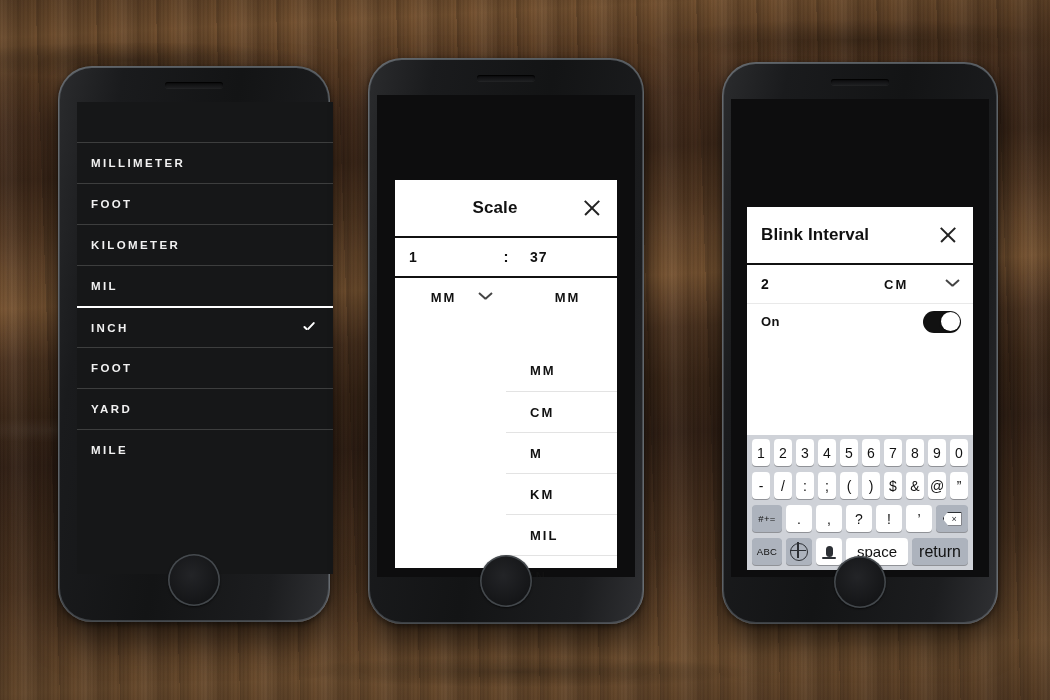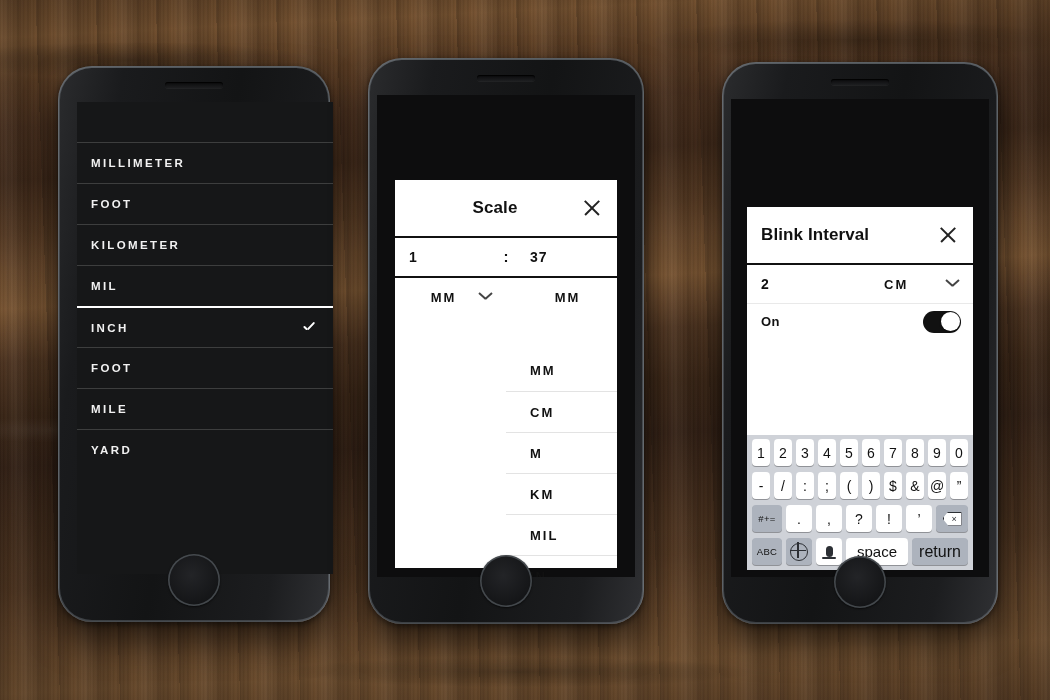--- a/index.html
+++ b/index.html
@@ -180,24 +180,24 @@
           <span class="lbl">MIL</span>
         </div>
         <div class="unit-row sel">
           <span class="lbl">INCH</span>
           <span class="check"></span>
         </div>
         <div class="unit-row">
           <span class="lbl">FOOT</span>
         </div>
         <div class="unit-row">
+          <span class="lbl">YARD</span>
+        </div>
+        <div class="unit-row">
           <span class="lbl">MILE</span>
-        </div>
-        <div class="unit-row">
-          <span class="lbl">YARD</span>
         </div>
       </div>
   </div>
   <div class="homebtn" style="bottom:16px;"></div>
 </div>
 
 <div class="phone" id="phone2">
   <div class="rim"></div>
   <div class="earpiece" style="top:17px;"></div>
   <div class="screen" id="screen2">

